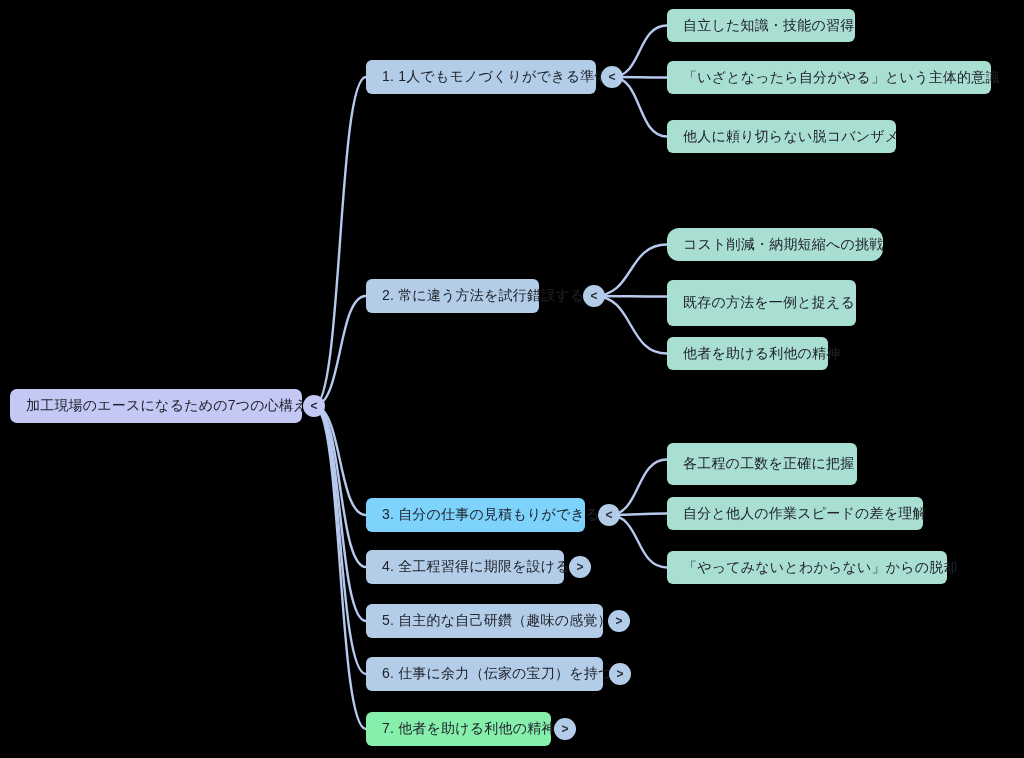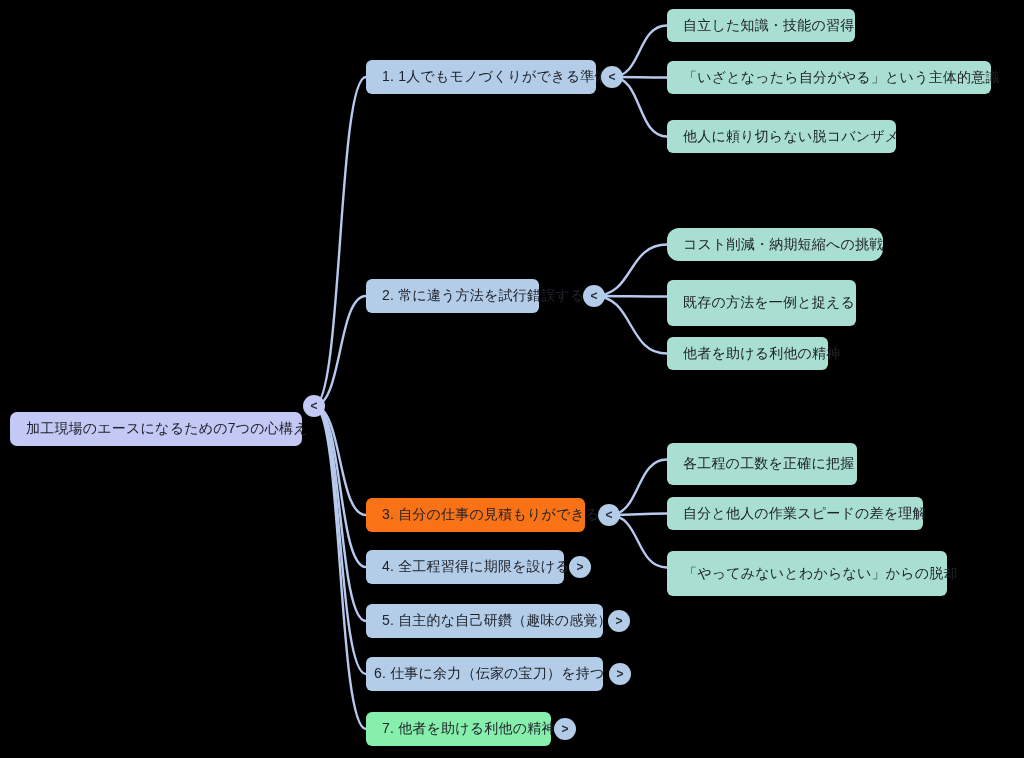--- a/index.html
+++ b/index.html
@@ -31,21 +31,20 @@
     border-radius: 6px;
     color: #20232b;
     white-space: nowrap;
     letter-spacing: 0.2px;
   }
   .node-root {
     background: #c3c8f5;
     font-size: 14px;
     padding: 0 16px;
     border-radius: 7px;
-    margin-top: 23px;
   }
   .node-branch {
     background: #b3cde8;
     font-size: 14px;
     padding: 0 16px;
   }
   .node-leaf {
     background: #a9dfd3;
     font-size: 14px;
     padding: 0 16px;
@@ -95,27 +94,27 @@
       <div class="node node-branch" style="left: 366px; top: 60px; width: 230px; height: 34px; background: rgb(179, 205, 232);">1. 1人でもモノづくりができる準備</div>
       <div class="toggle toggle-branch" style="left: 601px; top: 66px;">&lt;</div>
       <div class="node node-leaf" style="left: 667px; top: 9px; width: 188px; height: 33px; background: rgb(169, 223, 211);">自立した知識・技能の習得</div>
       <div class="node node-leaf" style="left: 667px; top: 61px; width: 324px; height: 33px; background: rgb(169, 223, 211);">「いざとなったら自分がやる」という主体的意識</div>
       <div class="node node-leaf" style="left: 667px; top: 120px; width: 229px; height: 33px; background: rgb(169, 223, 211);">他人に頼り切らない脱コバンザメ</div>
       <div class="node node-branch" style="left: 366px; top: 279px; width: 173px; height: 34px; background: rgb(179, 205, 232);">2. 常に違う方法を試行錯誤する</div>
       <div class="toggle toggle-branch" style="left: 583px; top: 285px;">&lt;</div>
       <div class="node node-leaf" style="left: 667px; top: 228px; width: 216px; height: 33px; background: rgb(169, 223, 211); border-radius: 12px;">コスト削減・納期短縮への挑戦</div>
       <div class="node node-leaf" style="left: 667px; top: 280px; width: 189px; height: 46px; background: rgb(169, 223, 211);">既存の方法を一例と捉える</div>
       <div class="node node-leaf" style="left: 667px; top: 337px; width: 161px; height: 33px; background: rgb(169, 223, 211);">他者を助ける利他の精神</div>
-      <div class="node node-branch" style="left: 366px; top: 498px; width: 219px; height: 34px; background: #f97316;">3. 自分の仕事の見積もりができる</div>
+      <div class="node node-branch" style="left: 366px; top: 498px; width: 219px; height: 34px; background: #7dd3fc;">3. 自分の仕事の見積もりができる</div>
       <div class="toggle toggle-branch" style="left: 598px; top: 504px;">&lt;</div>
       <div class="node node-leaf" style="left: 667px; top: 443px; width: 190px; height: 42px; background: rgb(169, 223, 211);">各工程の工数を正確に把握</div>
       <div class="node node-leaf" style="left: 667px; top: 497px; width: 256px; height: 33px; background: rgb(169, 223, 211);">自分と他人の作業スピードの差を理解</div>
-      <div class="node node-leaf" style="left: 667px; top: 551px; width: 280px; height: 45px; background: rgb(169, 223, 211);">「やってみないとわからない」からの脱却</div>
+      <div class="node node-leaf" style="left: 667px; top: 551px; width: 280px; height: 33px; background: rgb(169, 223, 211);">「やってみないとわからない」からの脱却</div>
       <div class="node node-branch" style="left: 366px; top: 550px; width: 198px; height: 34px; background: rgb(179, 205, 232);">4. 全工程習得に期限を設ける</div>
       <div class="toggle toggle-branch" style="left: 569px; top: 556px;">&gt;</div>
       <div class="node node-branch" style="left: 366px; top: 604px; width: 237px; height: 34px; background: rgb(179, 205, 232);">5. 自主的な自己研鑽（趣味の感覚）</div>
       <div class="toggle toggle-branch" style="left: 608px; top: 610px;">&gt;</div>
-      <div class="node node-branch" style="left: 366px; top: 657px; width: 237px; height: 34px; background: rgb(179, 205, 232); padding-left: 8px;">6. 仕事に余力（伝家の宝刀）を持つ</div>
+      <div class="node node-branch" style="left: 366px; top: 657px; width: 237px; height: 34px; background: rgb(179, 205, 232);">6. 仕事に余力（伝家の宝刀）を持つ</div>
       <div class="toggle toggle-branch" style="left: 609px; top: 663px;">&gt;</div>
       <div class="node node-branch" style="left: 366px; top: 712px; width: 185px; height: 34px; background: #86efac;">7. 他者を助ける利他の精神</div>
       <div class="toggle toggle-branch" style="left: 554px; top: 718px;">&gt;</div>
     </div>
 </div>
 
 </body></html>

